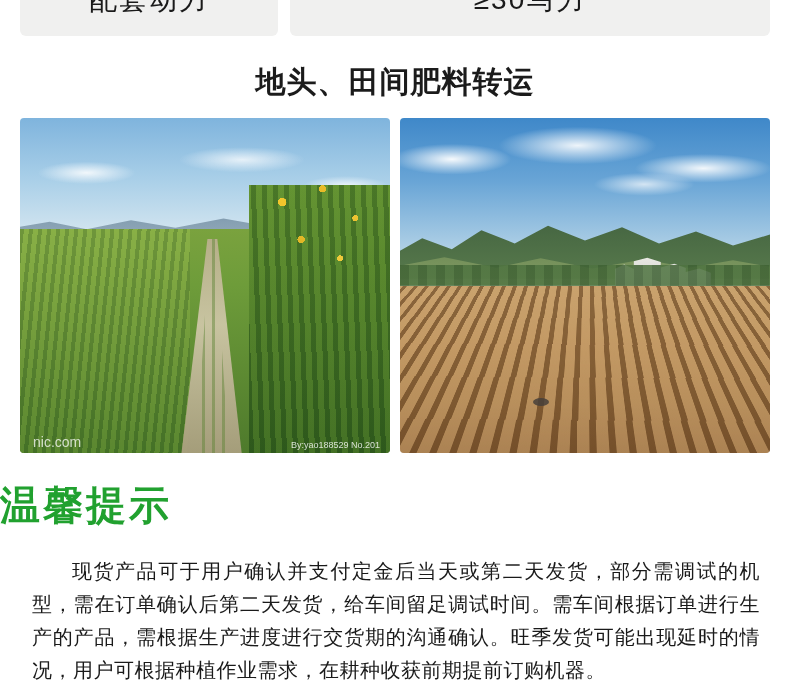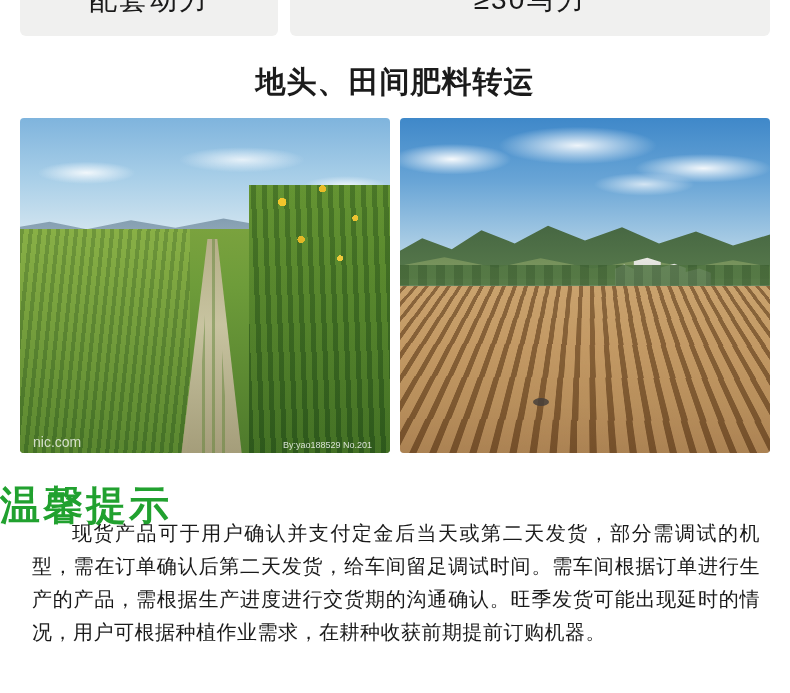--- a/index.html
+++ b/index.html
@@ -131,21 +131,21 @@
       radial-gradient(circle 6px at 35% 46%, #e2b726 60%, rgba(0,0,0,0) 62%),
       radial-gradient(circle 5px at 66% 60%, #f0c93a 60%, rgba(0,0,0,0) 62%);
   }
   .ph-left-wm1 {
     position: absolute; left: 4px; bottom: 3px;
     font-size: 14px; color: rgba(255,255,255,.75);
     font-family: "Liberation Sans", sans-serif;
     margin-left: 9px;
   }
   .ph-left-wm2 {
-    position: absolute; right: 18px; bottom: 3px;
+    position: absolute; right: 10px; bottom: 3px;
     font-size: 9px; color: rgba(255,255,255,.8);
   }
 
   
   .ph-right-sky {
     position: absolute; left: 0; top: 0; width: 100%; height: 42%;
     background: linear-gradient(#3f88c9 0%, #69a5d6 45%, #b9d6e8 100%);
   }
   .ph-right-clouds {
     position: absolute; left: 0; top: 2%; width: 100%; height: 34%;
@@ -202,21 +202,21 @@
     left: 0;
     width: 790px;
     text-align: left;
     font-size: 40px;
     font-weight: 700;
     color: #21a12f;
     letter-spacing: 3px;
   }
   .tips-body {
     position: absolute;
-    top: 517px;
+    top: 555px;
     left: 32px;
     width: 728px;
     font-size: 20px;
     line-height: 33px;
     color: #1a1a1a;
     text-align: justify;
     text-indent: 2em;
     letter-spacing: .5px;
   }
 </style>

